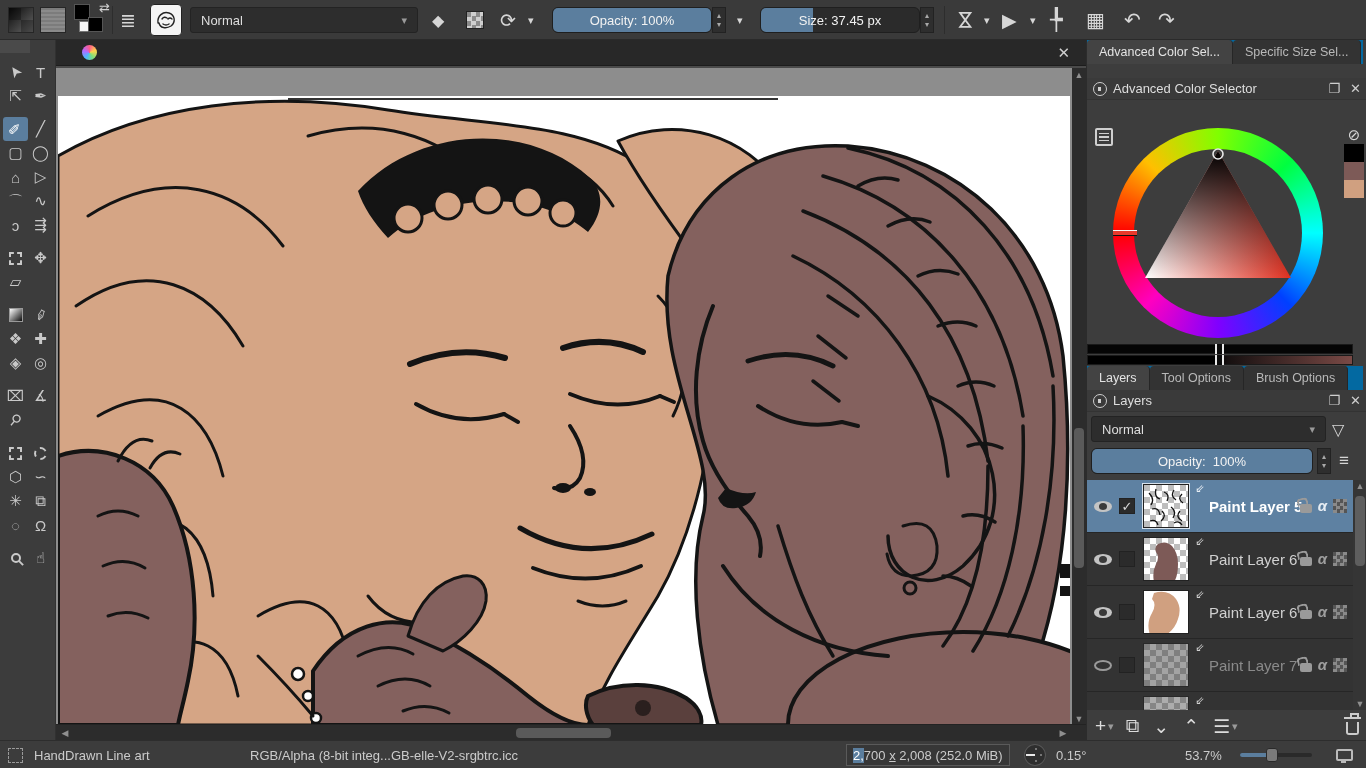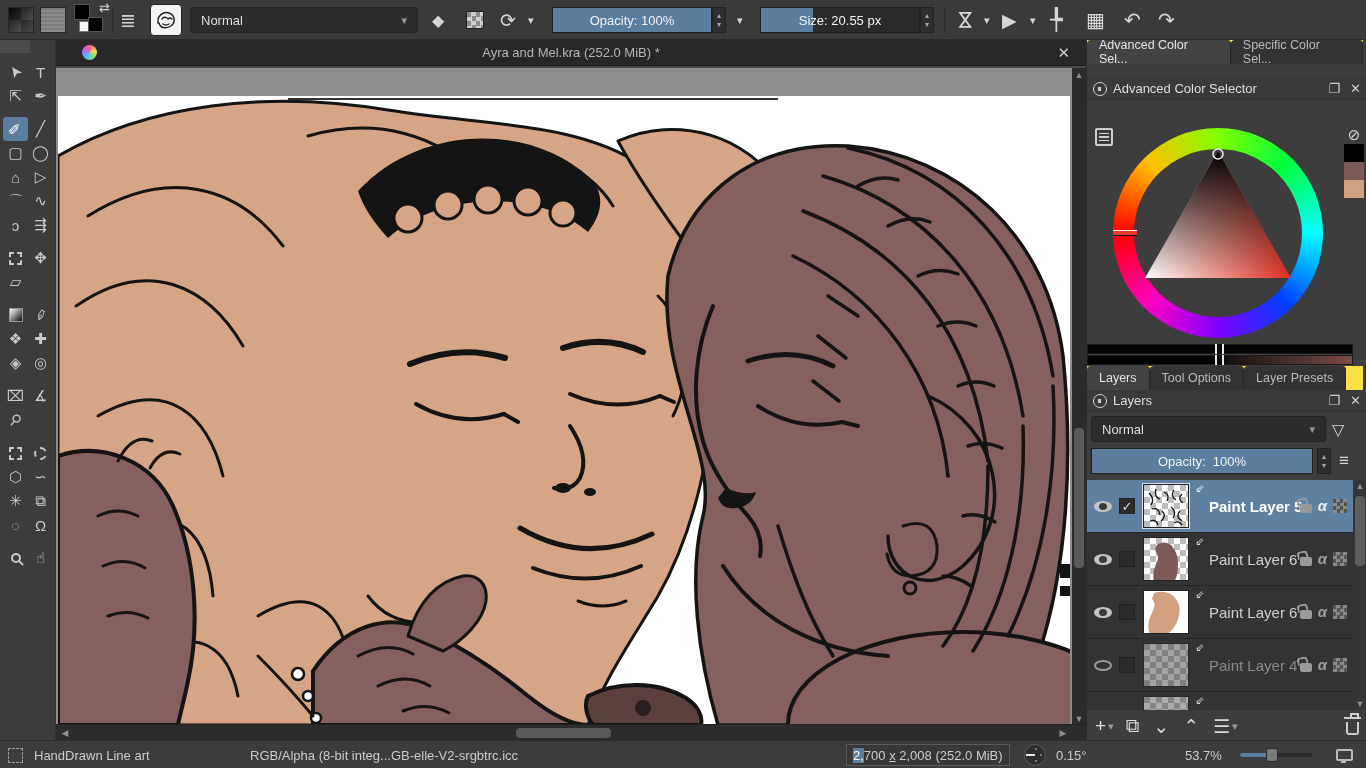--- a/index.html
+++ b/index.html
@@ -21,21 +21,21 @@
   .fgbg .bg2 { position:absolute; left:14px; top:13px; width:15px; height:15px; background:#000; border:1px solid #555; }
   .fgbg .wh { position:absolute; left:5px; top:17px; width:11px; height:11px; background:#f5f5f5; border:1px solid #777; }
   .fgbg .swap { position:absolute; right:-2px; top:-4px; font-size:13px; color:#cfcfcf; }
   .vsep { position:absolute; top:6px; width:1px; height:28px; background:#2d2d2d; }
   .glyphbtn { font-size:19px; color:#dcdcdc; display:flex; align-items:center; justify-content:center; }
   .preset-thumb { width:32px; height:32px; background:#f4f4f4; border-radius:4px; border:1px solid #222;
     display:flex; align-items:center; justify-content:center; }
   .dd { background:#2d2d2d; border:1px solid #232323; border-radius:3px; height:26px;
     display:flex; align-items:center; padding:12px 10px; color:#dedede; font-size:13px; }
   .dd .caret { margin-left:auto; color:#9a9a9a; font-size:11px; }
-  .sliderbox { position:relative; height:26px; background:#2b2b2b; border:1px solid #1f1f1f; border-radius:0; overflow:hidden; }
+  .sliderbox { position:relative; height:26px; background:#2b2b2b; border:1px solid #1f1f1f; border-radius:6px; overflow:hidden; }
   .sliderbox .fill { position:absolute; left:0; top:0; bottom:0; background:#5b7e9e; }
   .sliderbox .lab { position:absolute; inset:0; display:flex; align-items:center; justify-content:center;
     color:#f2f2f2; font-size:13px; white-space:pre; }
   .spincol { display:flex; flex-direction:column; justify-content:center; gap:1px; color:#a8a8a8; font-size:8px;
     line-height:8px; background:#2e2e2e; border:1px solid #222; height:26px; width:14px; align-items:center; }
   .mini-caret { color:#9a9a9a; font-size:11px; }
   .checker16 { width:18px; height:18px; background:conic-gradient(#cfcfcf 25%,#8b8b8b 0 50%,#cfcfcf 0 75%,#8b8b8b 0) 0 0/9px 9px; border:1px solid #222; }
 
   
   .toolbox { position:absolute; left:0; top:40px; width:56px; height:700px; background:#3c3c3c; border-right:1px solid #313131; }
@@ -63,21 +63,21 @@
   .viewport { position:absolute; left:56px; top:66px; width:1030px; height:674px; background:#8d8d8d; border-top:2px solid #4a4a4a; }
   .art { position:absolute; left:2px; top:28px; width:1012px; height:629px; background:#fff; overflow:hidden; }
   .vscroll { position:absolute; right:0; top:0; width:14px; height:658px; background:#2c2c2c; }
   .vscroll .thumb { position:absolute; left:2px; width:10px; top:360px; height:140px; background:#5a5a5a; border-radius:4px; }
   .sarrow { position:absolute; color:#8f8f8f; font-size:9px; width:14px; text-align:center; }
   .hscroll { position:absolute; left:0; bottom:0; width:1030px; height:16px; background:#2c2c2c; border-top:1px solid #232323; }
   .hscroll .thumb { position:absolute; top:3px; height:10px; left:460px; width:95px; background:#5a5a5a; border-radius:4px; }
 
   
   .rpanel { position:absolute; left:1086px; top:40px; width:280px; height:700px; background:#3d3d3d; border-left:1px solid #2c2c2c; }
-  .dtabs { position:absolute; left:0; width:276px; height:24px; background:#fde047; display:flex; }
+  .dtabs { position:absolute; left:0; width:276px; height:24px; background:#0369a1; display:flex; }
   .dtab { height:24px; padding:0 12px; display:flex; align-items:center; font-size:12.5px; color:#b9b9b9;
     background:#333; border-right:1px solid #262626; border-radius:4px 4px 0 0; }
   .dtab.active { background:#434343; color:#e3e3e3; }
   .dheader { position:absolute; left:0; width:280px; height:22px; background:#3a3a3a; display:flex; align-items:center;
     color:#dedede; font-size:13px; gap:6px; padding:0 6px; border-bottom:1px solid #333; }
   .dheader .sp { margin-left:auto; display:flex; gap:10px; color:#cfcfcf; font-size:13px; }
   .lockc { width:14px; height:14px; border:1.5px solid #cfcfcf; border-radius:50%; position:relative; }
   .lockc::after { content:''; position:absolute; left:4px; top:4px; width:3px; height:4px; background:#cfcfcf; }
 
   .wheelwrap { position:absolute; left:26px; top:88px; width:210px; height:210px; border-radius:50%;
@@ -206,21 +206,21 @@
       </div>
       <div class="spincol">
         <span>▴</span>
           <span>▾</span>
       </div>
     </div>
     <div class="item mini-caret" style="left:737px">▾</div>
     <div class="item" style="left:760px">
       <div class="sliderbox" style="width:160px">
         <div class="fill" style="width:33%"></div>
-        <div class="lab">Size: 20.55 px</div>
+        <div class="lab">Size: 37.45 px</div>
       </div>
       <div class="spincol">
         <span>▴</span>
           <span>▾</span>
       </div>
     </div>
     <div class="vsep" style="left:944px"></div>
     <div class="item glyphbtn" style="left:956px;font-size:20px;transform:rotate(90deg)">⋈</div>
     <div class="item mini-caret" style="left:984px">▾</div>
     <div class="item glyphbtn" style="left:1002px">▶</div>
@@ -380,21 +380,20 @@
           </div>
           <div class="tool">
             <span>☝</span>
           </div>
         </div>
       </div>
   </div>
 
   <div class="tabbar">
     <div class="klogo"></div>
-    <div class="tabtitle">Ayra and Mel.kra (252.0 MiB) *</div>
     <div class="tabclose">✕</div>
   </div>
 
   <div class="viewport">
     <div class="art">
       <svg width="1012" height="629" viewBox="0 0 1012 629">
         <rect width="1012" height="629" fill="#ffffff"></rect>
         <path d="M230,3 L720,3" stroke="#333" stroke-width="2"></path>
         <g stroke-linecap="round" stroke-linejoin="round">
 
@@ -516,21 +515,21 @@
       <div class="sarrow" style="left:2px;top:3px">◀</div>
       <div class="thumb"></div>
       <div class="sarrow" style="right:16px;top:3px">▶</div>
     </div>
   </div>
 
   <div class="rpanel">
 
     <div class="dtabs" style="top:0">
       <div class="dtab active">Advanced Color Sel...</div>
-      <div class="dtab">Specific Color Sel...</div>
+      <div class="dtab">Specific Size Sel...</div>
     </div>
     <div class="dheader" style="top:38px">
       <div class="lockc"></div>
       <span>Advanced Color Selector</span>
       <span class="sp">
         <span>❐</span>
         <span>✕</span>
       </span>
     </div>
     <div class="settings-ic">
@@ -571,21 +570,21 @@
       <div class="hsvbar" style="background:linear-gradient(to right,#000 0%,#000 49%,#222 55%,#b9b9b9 100%)">
           <div class="mk"></div>
         </div>
     </div>
     <div class="refresh2">⟳</div>
     <div class="dots">······</div>
 
     <div class="dtabs ltabs">
       <div class="dtab active">Layers</div>
       <div class="dtab">Tool Options</div>
-      <div class="dtab">Layer Presets</div>
+      <div class="dtab">Brush Options</div>
     </div>
     <div class="dheader lheader">
       <div class="lockc"></div>
       <span>Layers</span>
       <span class="sp">
         <span>❐</span>
         <span>✕</span>
       </span>
     </div>
     <div class="blendrow">
@@ -660,21 +659,21 @@
           <span class="alpha">α</span>
           <div class="chk14"></div>
         </div>
       </div>
 
       <div class="lrow dimmed">
         <div class="eye off"></div>
         <div class="lchk"></div>
         <div class="lthumb" style="opacity:.55"></div>
         <div class="lcorner">⇙</div>
-        <div class="lname">Paint Layer 4</div>
+        <div class="lname">Paint Layer 7</div>
         <div class="lmeta">
           <div class="lk"></div>
           <span class="alpha">α</span>
           <div class="chk14"></div>
         </div>
       </div>
 
       <div class="lrow">
         <div class="lthumb" style="opacity:.6;height:18px"></div>
         <div class="lcorner">⇙</div>

